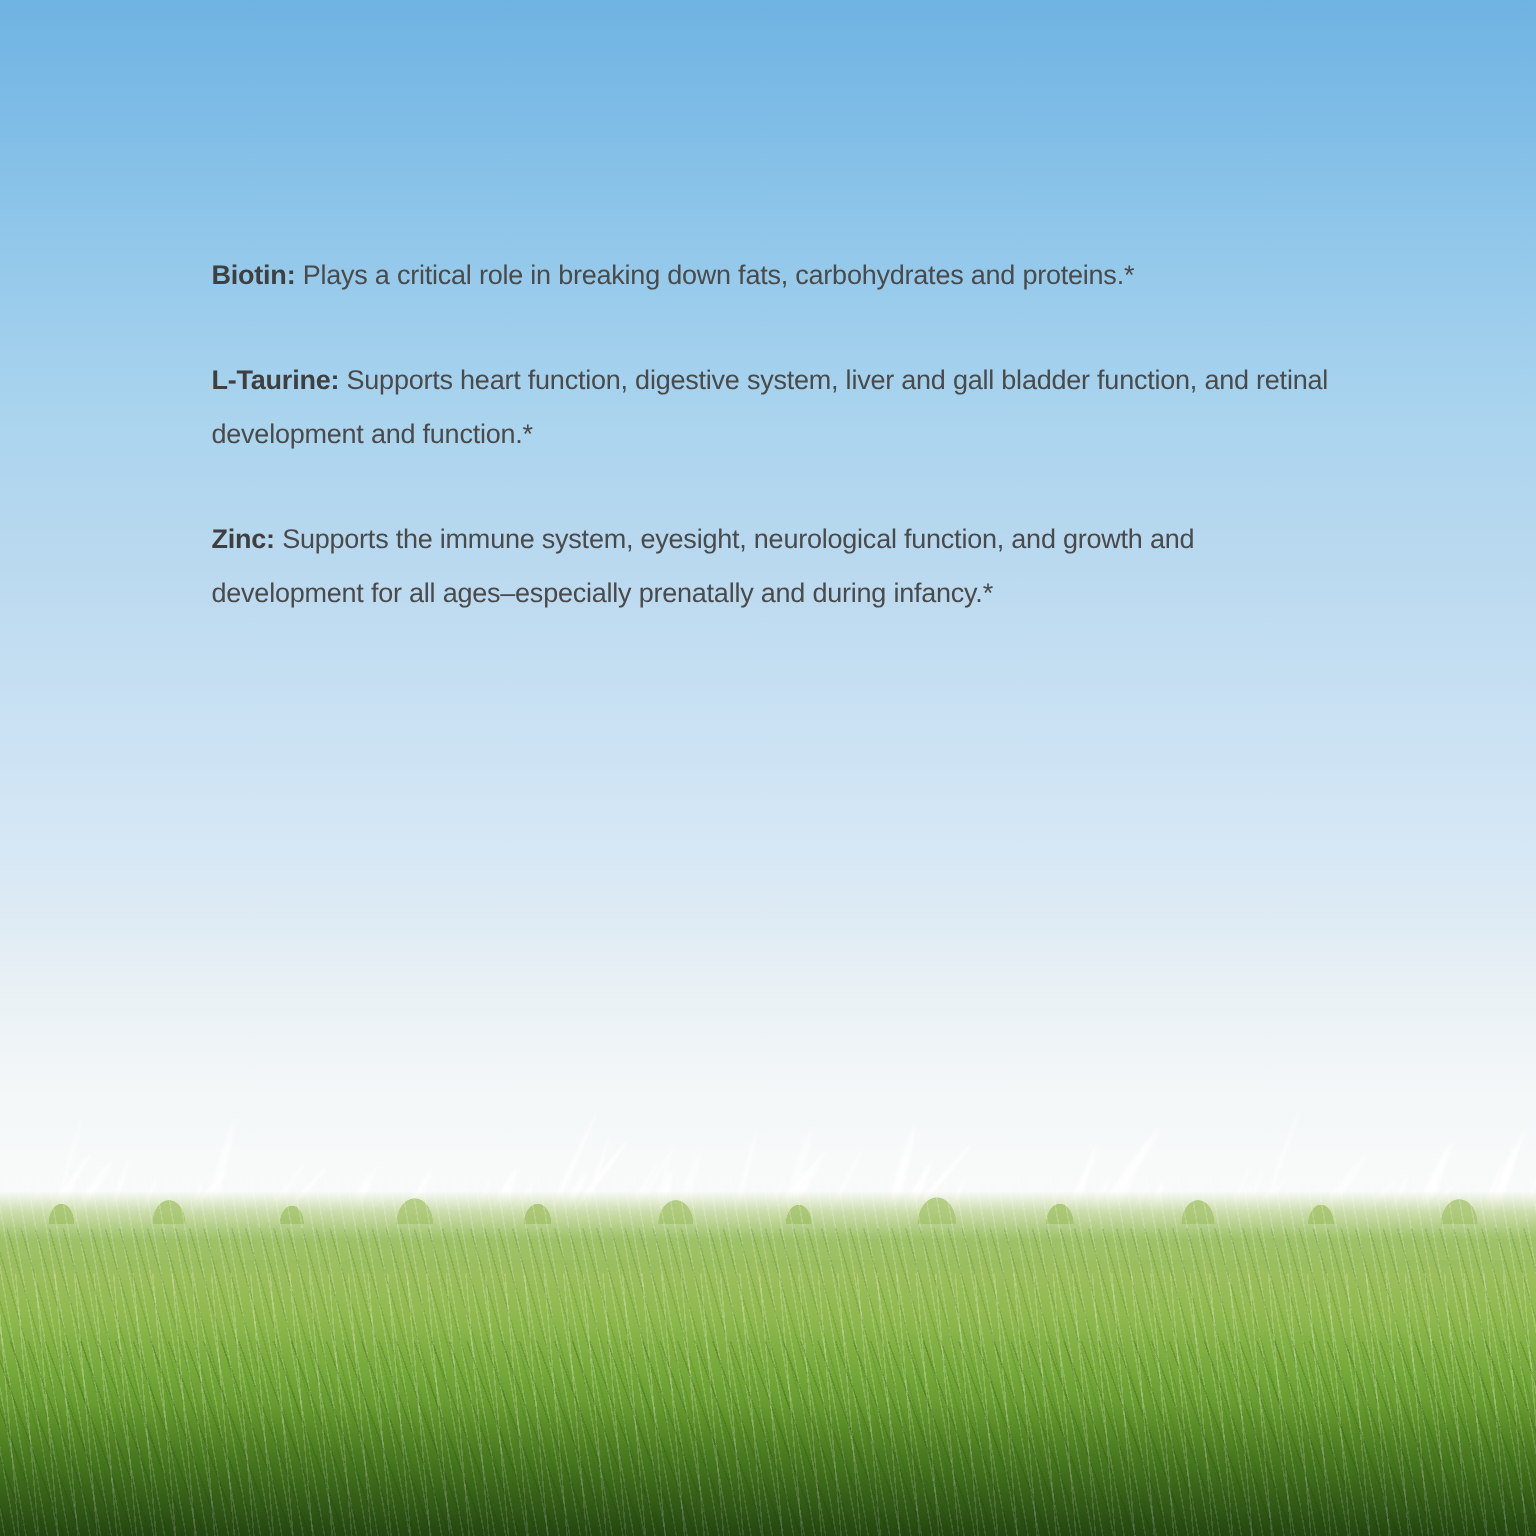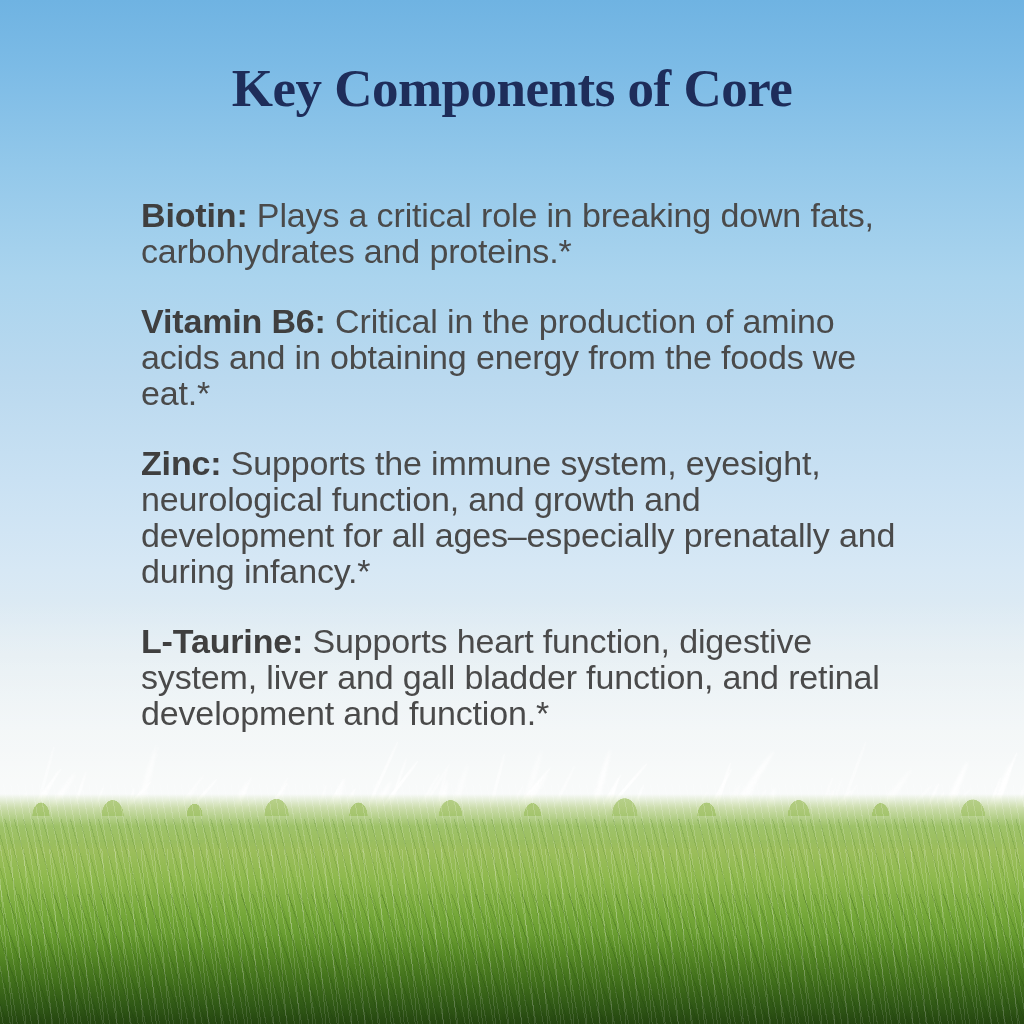--- a/index.html
+++ b/index.html
@@ -140,26 +140,25 @@
   }
 
   .body-block {
     position:absolute;
     left:141px;
     top:165px;
     width:760px;
   }
 
   .para {
-    font-size:34px;
+    font-size:18px;
     line-height:36px;
     color:#4a4a4a;
     letter-spacing:-0.15px;
     margin-bottom:34px;
-    margin-top:32px;
   }
   .para:last-child { margin-bottom:0; }
   .para .label {
     font-weight:700;
     color:#3f3f3f;
   }
 </style>
 </head>
 <body>
 
@@ -325,23 +324,21 @@
     <div class="field-base"></div>
     <div class="blades b1"></div>
     <div class="blades b2"></div>
     <div class="blades b3"></div>
     <div class="blades b4"></div>
     <div class="shadow-bottom"></div>
   </div>
 
   <div class="content">
 
-    <h1 class="title">Key Components of Core</h1>
 
     <div class="body-block" id="body-block">
         <p class="para"><span class="label">Biotin:</span><span> Plays a critical role in breaking down fats, carbohydrates and proteins.*</span></p>
-        <p class="para"><span class="label">Vitamin B6:</span><span> Critical in the production of amino acids and in obtaining energy from the foods we eat.*</span></p>
+        <p class="para"><span class="label">L-Taurine:</span><span> Supports heart function, digestive system, liver and gall bladder function, and retinal development and function.*</span></p>
         <p class="para"><span class="label">Zinc:</span><span> Supports the immune system, eyesight, neurological function, and growth and development for all ages–especially prenatally and during infancy.*</span></p>
-        <p class="para"><span class="label">L-Taurine:</span><span> Supports heart function, digestive system, liver and gall bladder function, and retinal development and function.*</span></p>
       </div>
 
   </div>
 </div>
 
 </body></html>

